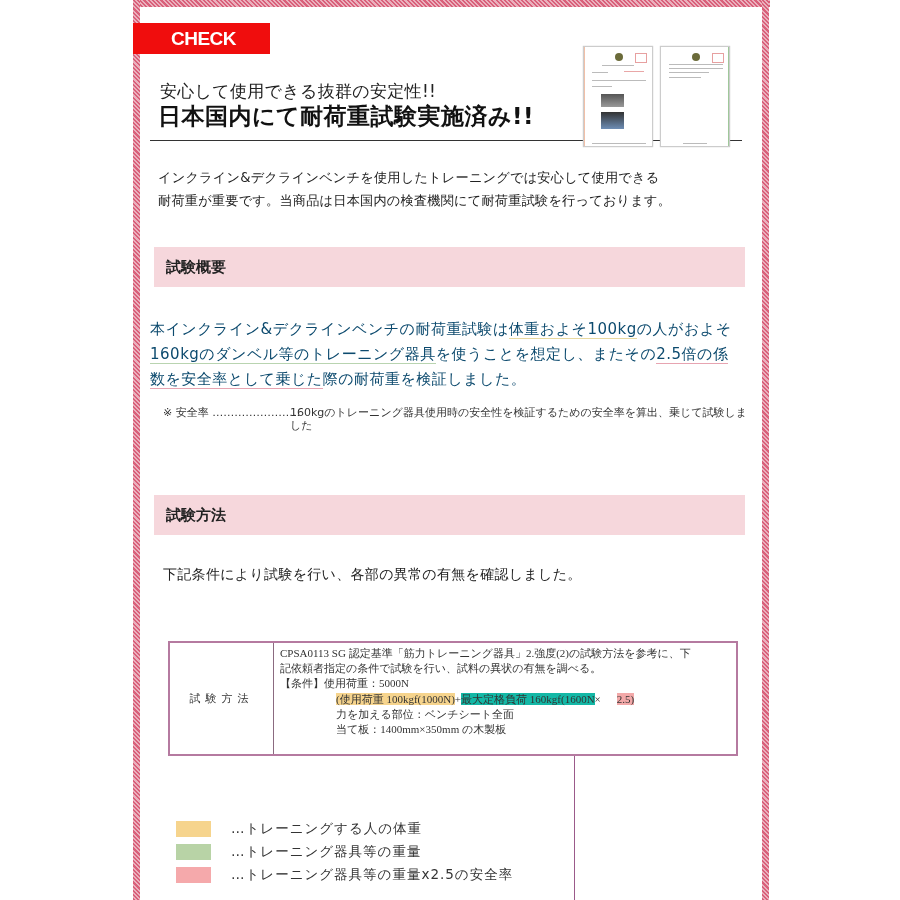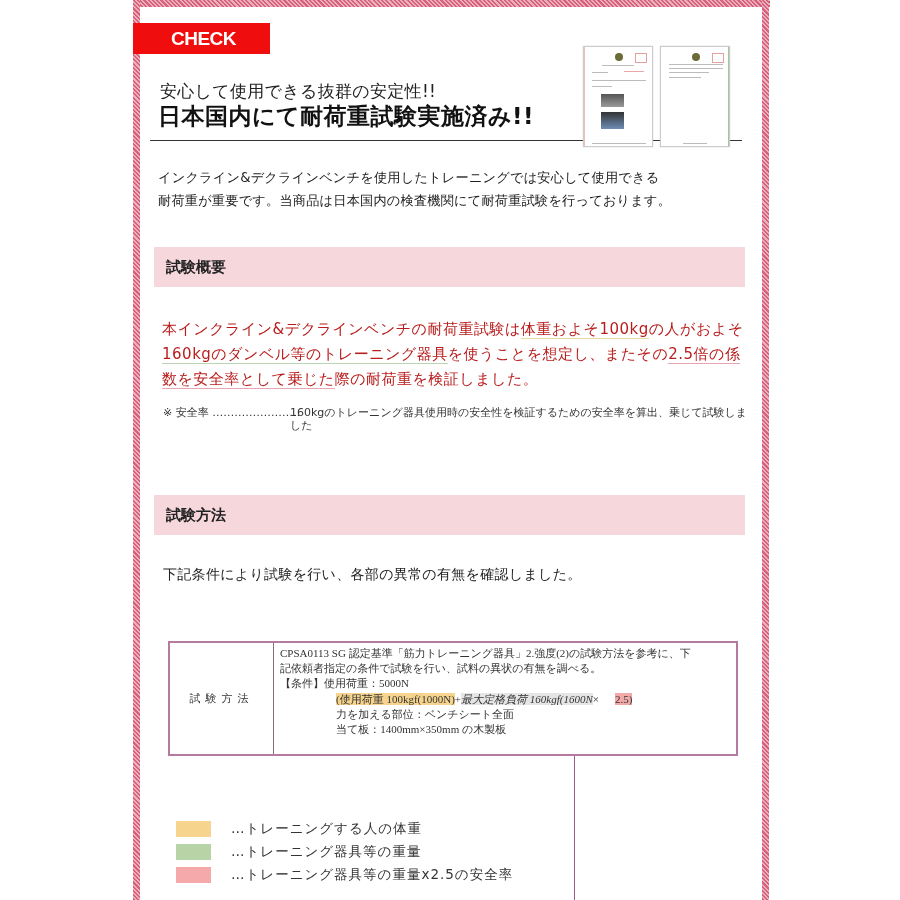--- a/index.html
+++ b/index.html
@@ -28,39 +28,39 @@
   .doc .photo2 { position:absolute; left:17px; top:65px; width:23px; height:17px; background:linear-gradient(#333,#6d8db5); }
   .doc .stamp { position:absolute; right:5px; top:6px; width:10px; height:8px; border:1px solid #e7a0a0; }
   .doc .edge { position:absolute; top:0; bottom:0; width:1px; }
 
   .intro { position:absolute; left:158px; top:166px; font-size:13.2px; line-height:23px; color:#222; letter-spacing:0.2px; }
 
   .section-head { position:absolute; left:154px; width:591px; height:40px; background:#f6d7dc;
     font-size:15px; font-weight:bold; color:#222; box-sizing:border-box; padding-left:12px; line-height:40px; }
   #sec1 { top:247px; } #sec2 { top:495px; }
 
-  .summary { position:absolute; left:162px; top:317px; width:590px; font-size:15px; line-height:25px; color:#b91c1c; letter-spacing:0.5px; }
+  .summary { position:absolute; left:150px; top:317px; width:590px; font-size:15px; line-height:25px; color:#0c4a6e; letter-spacing:0.5px; }
   .ul-yellow { border-bottom:1.5px solid #e8d9a0; }
   .ul-green { border-bottom:1.5px solid #b9d4b0; }
   .ul-pink { border-bottom:1.5px solid #e7a4b1; }
 
   .note { position:absolute; top:406px; font-size:11px; line-height:13px; color:#333; }
   .note-label { left:163px; }
   .note-text { left:290px; width:460px; }
 
   .method-intro { position:absolute; left:163px; top:566px; font-size:14px; color:#222; letter-spacing:0.3px; }
 
   .test-table { position:absolute; left:168px; top:641px; width:570px; height:115px; border:2px solid #b57aa0;
     box-sizing:border-box; background:#fff; font-family:"Liberation Serif","DejaVu Serif",serif; }
   .test-table .label-cell { position:absolute; left:0; top:0; width:103px; height:100%; border-right:1px solid #8b6a80;
     display:flex; align-items:center; justify-content:center; font-size:11px; letter-spacing:5px; color:#333; }
   .test-table .content-cell { position:absolute; left:110px; top:3px; right:4px; font-size:11px; line-height:15.2px; color:#333; }
   .test-table .indent { padding-left:56px; }
   .hl-yellow { background:#f6d48d; }
-  .hl-green { background:#e5e5e5;font-style:italic; }
+  .hl-green { background:#14b8a6; }
   .hl-pink { background:#f3a9a9;margin-left:16px; }
 
   .vline { position:absolute; left:574px; top:756px; width:1px; height:144px; background:#9b5a8a; }
 
   .legend { position:absolute; left:176px; top:817px; }
   .legend-row { display:flex; align-items:center; height:23px; }
   .swatch { width:35px; height:16px; margin-right:20px; }
   .legend-text { font-size:13.5px; color:#333; letter-spacing:1px; }
 </style>
 </head>

